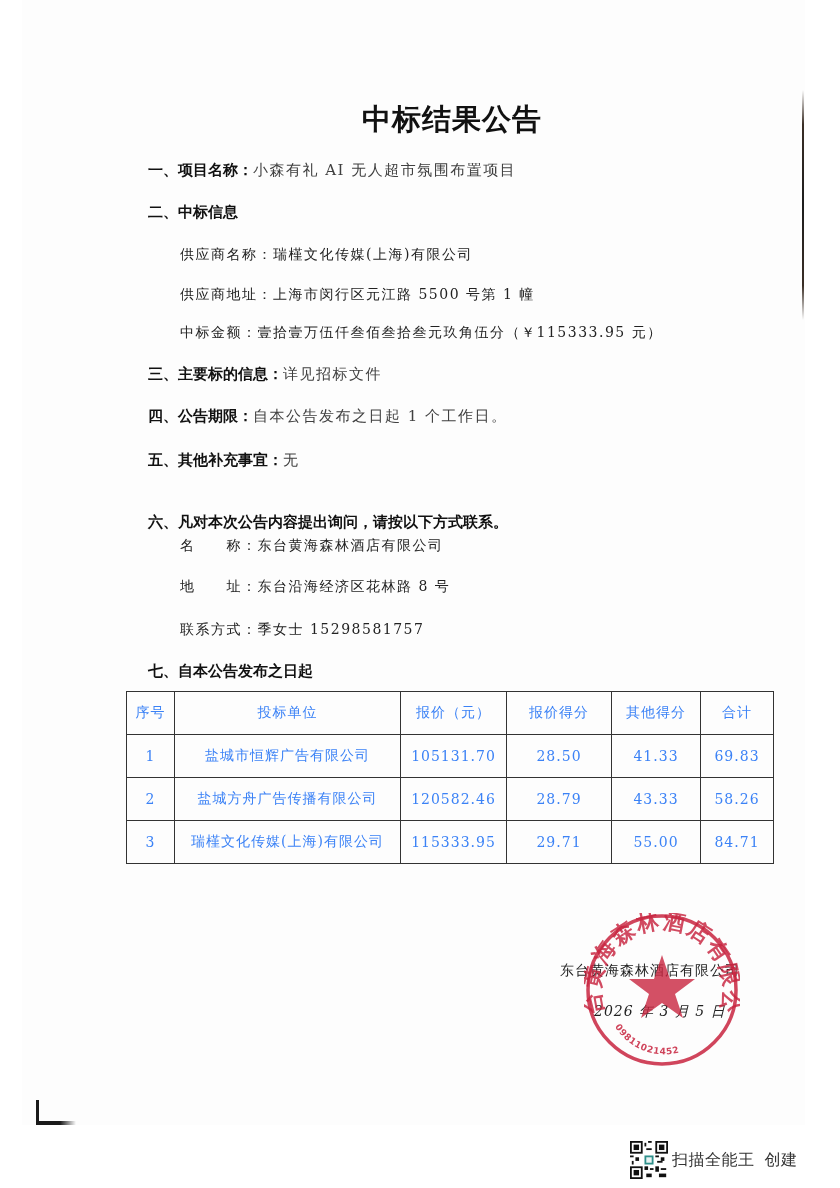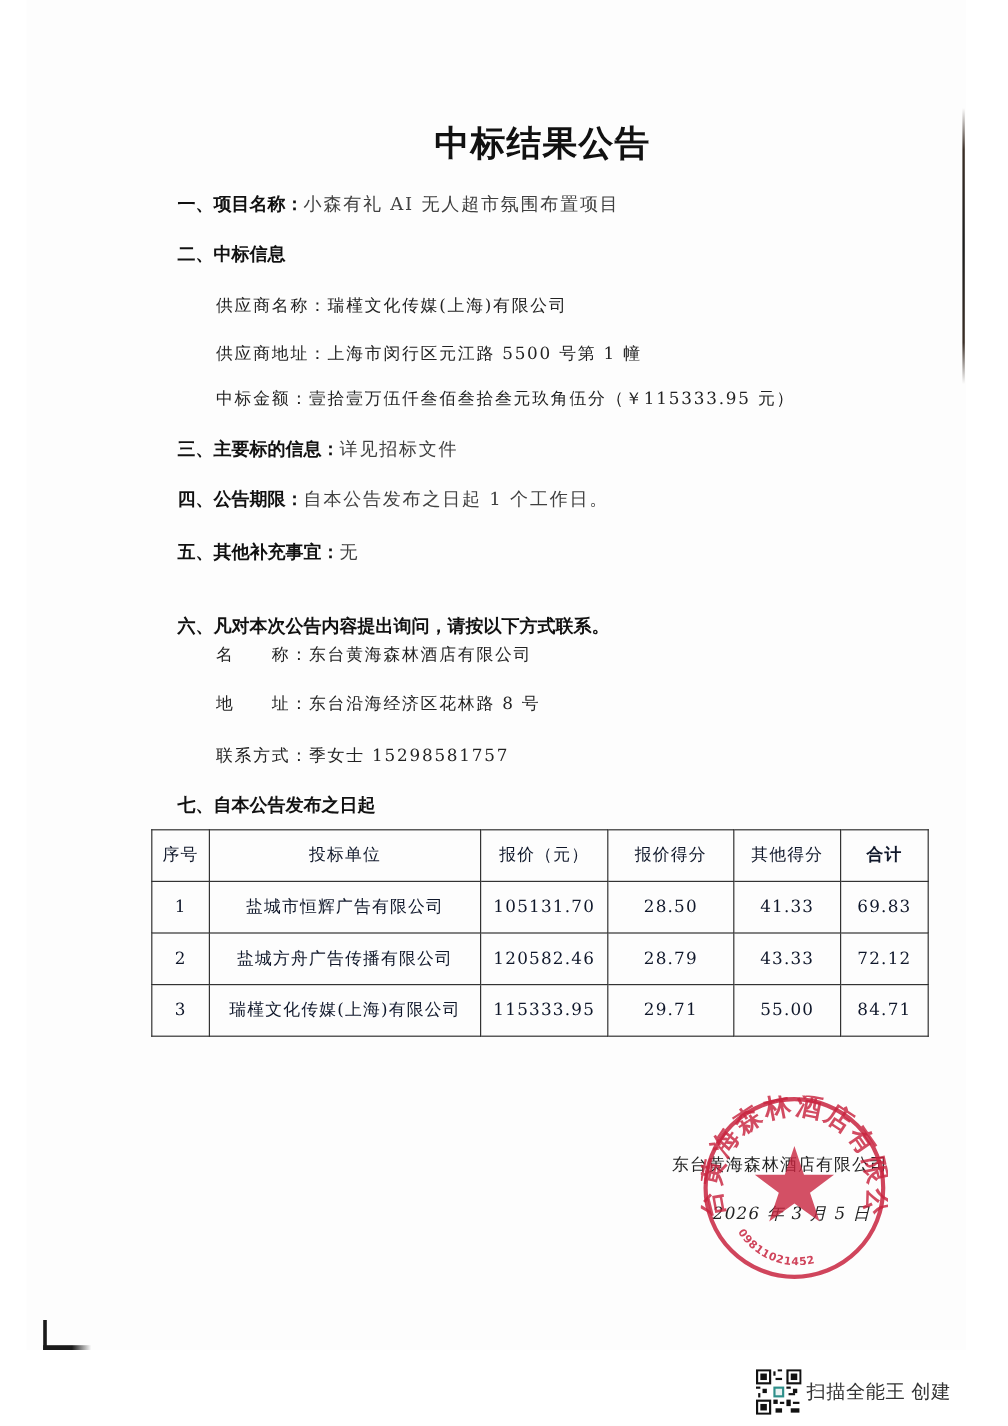--- a/index.html
+++ b/index.html
@@ -36,42 +36,42 @@
   }
   .h .v {
     font-family: "DejaVu Serif", "Liberation Serif", serif;
     font-weight: normal; letter-spacing: 1.5px; color: #404040;
   }
   .line {
     position: absolute; left: 180px; font-size: 14px; letter-spacing: 1.5px; white-space: nowrap; color: #222;
   }
   table.results {
     position: absolute; left: 126px; top: 691px; border-collapse: collapse;
-    font-size: 14px; color: #0f172a;
+    font-size: 14px; color: #3b82f6;
   }
   table.results td {
     border: 1.3px solid #333; height: 42px; text-align: center; padding: 0; letter-spacing: 1px;
   }
   .c0 { width: 47px; } .c1 { width: 225px; } .c2 { width: 105px; }
-  .c3 { width: 104px; margin-left: 14px; } .c4 { width: 88px; } .c5 { width: 72px; font-weight: bold; }
+  .c3 { width: 104px; margin-left: 14px; } .c4 { width: 88px; } .c5 { width: 72px; }
   .signer {
     position: absolute; left: 560px; top: 962px; font-size: 14px; letter-spacing: 1px; white-space: nowrap; color: #222;
   }
   .sign-date {
     position: absolute; left: 594px; top: 1003px; font-size: 14px; letter-spacing: 1px; white-space: nowrap; color: #222; font-style: italic;
   }
   .stamp {
     position: absolute; left: 584px; top: 913px; width: 156px; height: 154px; pointer-events: none;
   }
   .footer {
     position: absolute; left: 630px; top: 1141px; display: flex; align-items: center; gap: 4px;
   }
   .qr { width: 38px; height: 38px; }
   .footer-text {
-    font-family: Liberation Sans, sans-serif; font-size: 16px; color: #333; letter-spacing: 0.5px; white-space: nowrap;
+    font-family: Liberation Mono, monospace; font-size: 16px; color: #333; letter-spacing: 0.5px; white-space: nowrap;
   }
 </style>
 </head>
 <body>
 
 <div class="scan"></div>
 <div class="edge-right"></div>
 <div class="corner-mark"></div>
 <div class="corner-mark-h"></div>
 
@@ -122,21 +122,21 @@
     <td>28.50</td>
     <td>41.33</td>
     <td>69.83</td>
   </tr>
   <tr>
     <td>2</td>
     <td>盐城方舟广告传播有限公司</td>
     <td>120582.46</td>
     <td>28.79</td>
     <td>43.33</td>
-    <td>72.12</td>
+    <td>58.26</td>
   </tr>
   <tr>
     <td>3</td>
     <td>瑞槿文化传媒(上海)有限公司</td>
     <td>115333.95</td>
     <td>29.71</td>
     <td>55.00</td>
     <td>84.71</td>
   </tr>
 </tbody>

